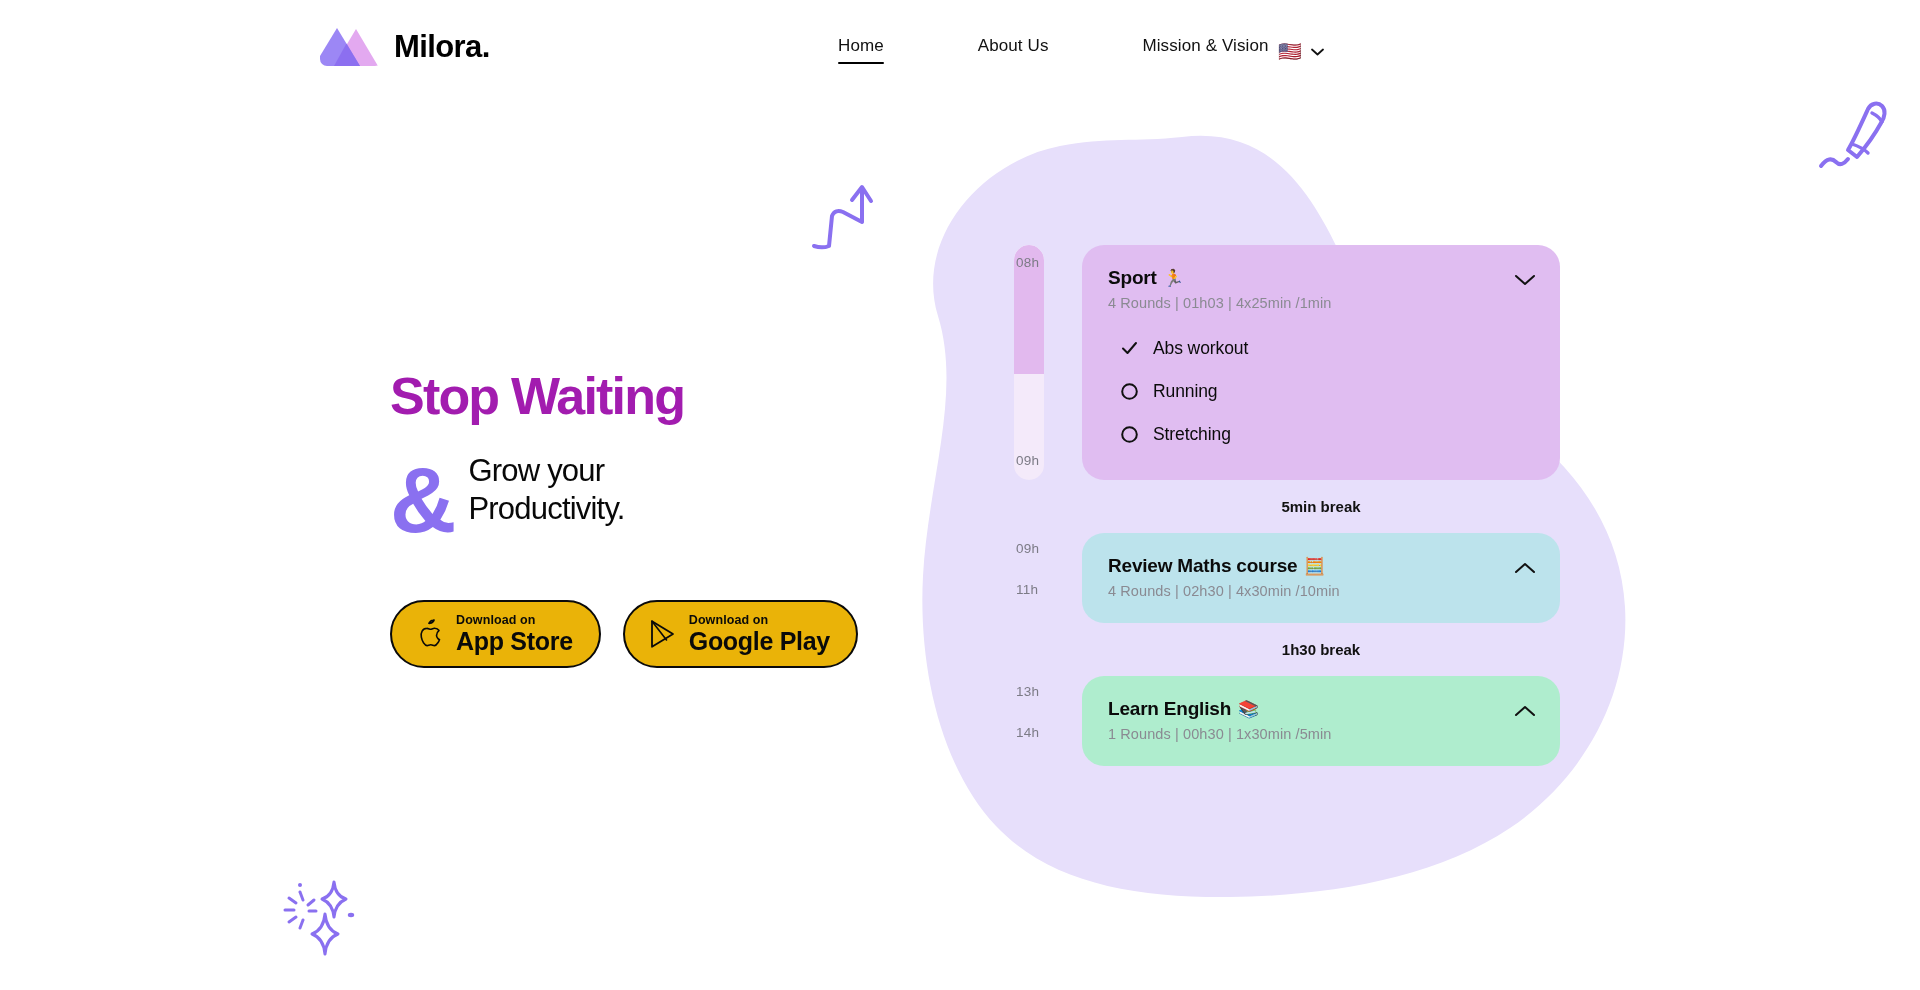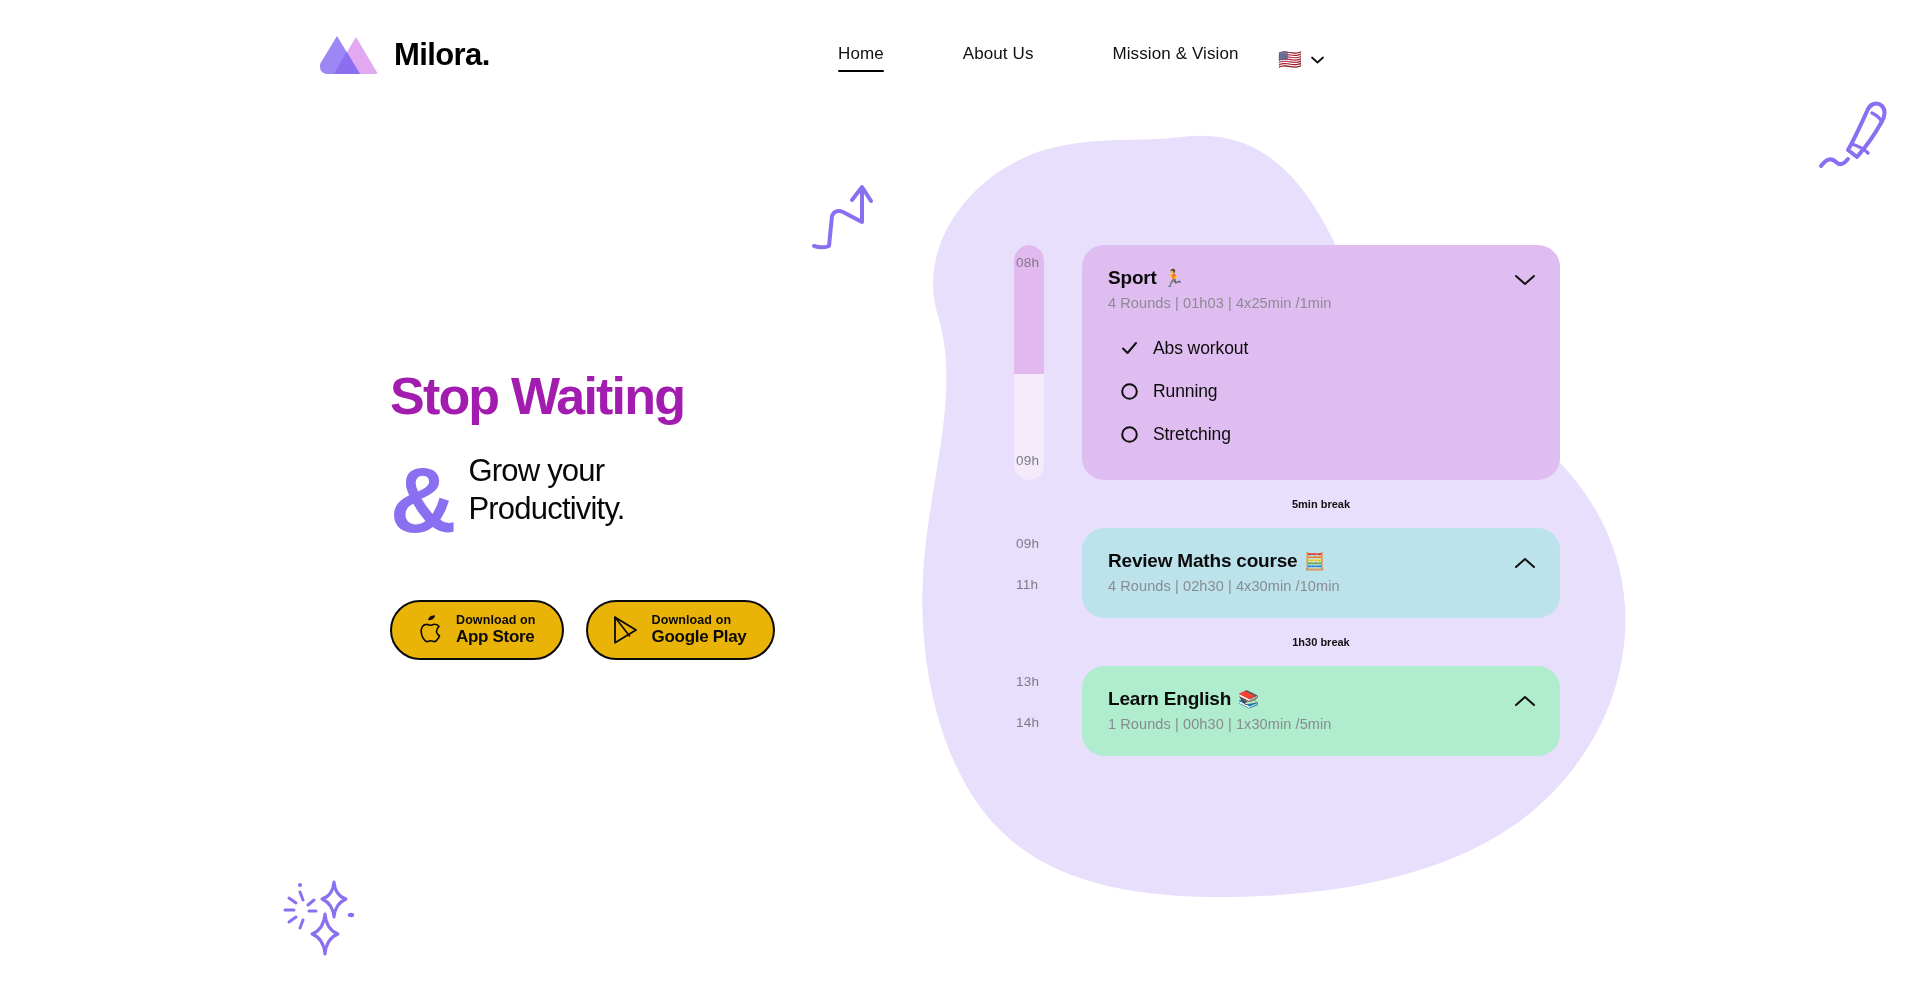--- a/index.html
+++ b/index.html
@@ -14,21 +14,21 @@
   body {
     font-family: "Liberation Sans", sans-serif;
     background: #ffffff;
     color: #111111;
     position: relative;
   }
 
   
   .site-header {
     position: absolute;
-    top: 16px; left: 0;
+    top: 8px; left: 0;
     width: 1612px;
     height: 86px;
     display: flex;
     align-items: center;
   }
 
   .brand {
     position: absolute;
     left: 320px;
     top: 18px;
@@ -45,21 +45,21 @@
     color: #000000;
     line-height: 1;
   }
 
   .main-nav {
     position: absolute;
     left: 838px;
     top: 28px;
     display: flex;
     align-items: flex-start;
-    gap: 1px;
+    gap: 16px;
   }
   .nav-item {
     font-size: 17px;
     color: #111111;
     padding: 0 0 8px 0;
     margin-right: 78px;
     cursor: pointer;
     position: relative;
     white-space: nowrap;
     letter-spacing: 0.1px;
@@ -138,21 +138,21 @@
     gap: 12px;
     border: 2.4px solid #0a0a0a;
     border-radius: 34px;
     padding: 11px 26px 11px 22px;
     background: #eab308;
     cursor: pointer;
   }
   .store-icon { flex: 0 0 auto; display: block; }
   .store-txt { display: flex; flex-direction: column; line-height: 1.12; }
   .store-small { font-size: 12.5px; font-weight: 600; color: #0a0a0a; letter-spacing: 0.1px; }
-  .store-big { font-size: 17px; font-weight: 700; color: #0a0a0a; letter-spacing: -0.3px; }
+  .store-big { font-size: 25px; font-weight: 700; color: #0a0a0a; letter-spacing: -0.3px; }
 
   
   .doodle { position: absolute; pointer-events: none; }
   .doodle-arrow { left: 810px; top: 178px; }
   .doodle-pencil { left: 1818px; top: 92px; }
   .doodle-sparkle { left: 278px; top: 878px; }
 
   
   .schedule-stage {
     position: absolute;
@@ -252,21 +252,21 @@
     gap: 14px;
     height: 43px;
     padding-left: 12px;
     cursor: pointer;
   }
   .task-mark { width: 19px; height: 19px; flex: 0 0 19px; display: block; }
   .task-label { font-size: 17.5px; color: #0b0b0b; letter-spacing: -0.1px; }
 
   .break-label {
     text-align: center;
-    font-size: 11px;
+    font-size: 15px;
     font-weight: 600;
     color: #111111;
     padding: 18px 0 18px 0;
     margin-left: 82px;
   }
 </style>
 </head>
 <body>
 
 <header class="site-header">

